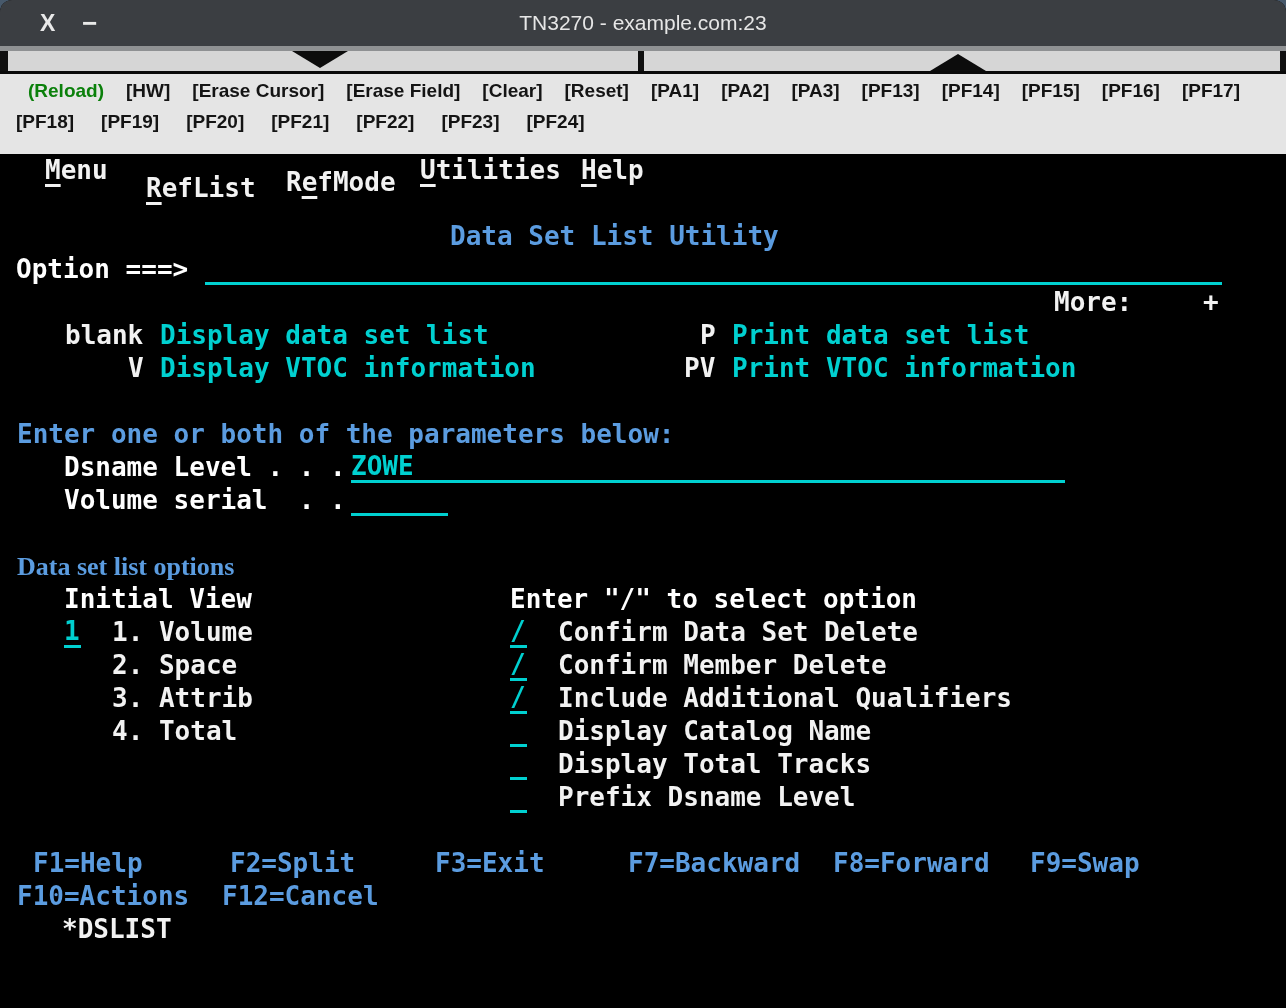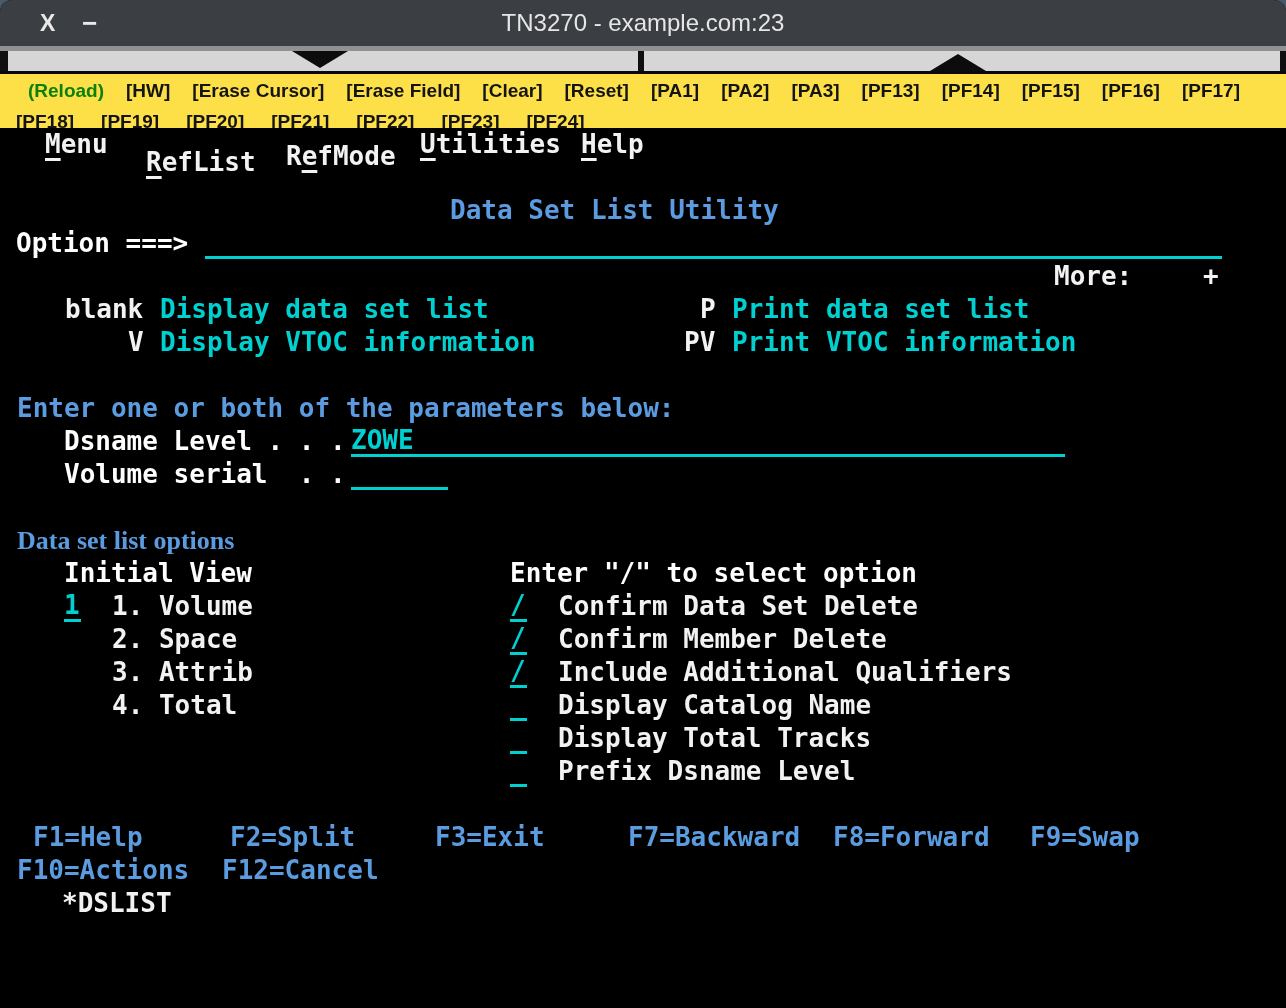--- a/index.html
+++ b/index.html
@@ -6,34 +6,34 @@
   .window{position:relative;width:1286px;height:1008px;background:#000;
           border-radius:12px 12px 0 0;overflow:hidden;
           font-family:"Liberation Sans",sans-serif;}
   
   .titlebar{position:relative;height:46px;background:#3b3e42;}
   .tb-btn{position:absolute;top:0;height:46px;line-height:46px;color:#e9e9e9;
           font-weight:bold;cursor:default;}
   .tb-close{left:40px;font-size:23px;}
   .tb-min{left:82px;font-size:26px;}
   .tb-title{position:absolute;left:0;right:0;top:0;height:46px;line-height:46px;
-            text-align:center;color:#e6e6e6;font-size:24px;}
+            text-align:center;color:#e6e6e6;font-size:21px;}
   
   .strip-top{height:5px;background:#8f9193;}
   .bars{position:relative;height:20px;background:#101010;}
   .bar{position:absolute;top:0;height:20px;background:#d6d6d6;}
   .bar-left{left:8px;width:630px;}
   .bar-right{left:644px;width:636px;}
   .tri{position:absolute;width:0;height:0;border-left:28px solid transparent;
        border-right:28px solid transparent;}
   .tri-down{left:284px;top:0;border-top:17px solid #0c0c0c;}
   .tri-up{left:286px;bottom:0;border-bottom:17px solid #0c0c0c;}
   .toolbar-sep{height:3px;background:#0a0a0a;}
   
-  .toolbar{height:54px;background:#fde047;}
+  .toolbar{height:80px;background:#e5e5e5;}
   .toolbar-row{display:flex;align-items:center;font-weight:bold;font-size:19px;
                color:#141414;white-space:nowrap;}
   .toolbar-row1{height:34px;padding-left:28px;gap:22px;}
   .toolbar-row2{height:28px;padding-left:16px;gap:27px;}
   .tb-button{cursor:default;}
   .tb-button.reload{color:#0b800b;}
   
   .term{position:relative;height:813px;background:#000;}
   .tseg{position:absolute;white-space:pre;
         font:bold 26px/33px "DejaVu Sans Mono",monospace;}

